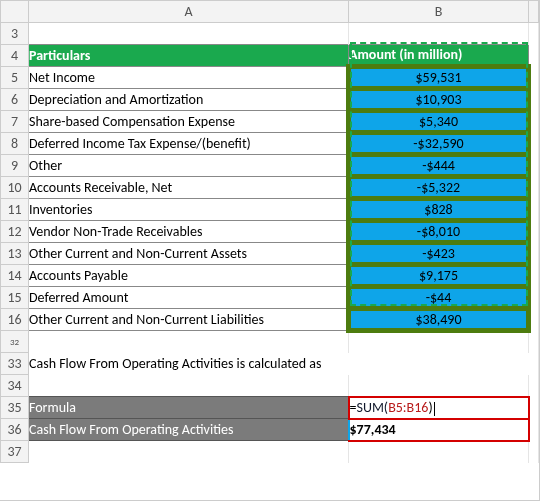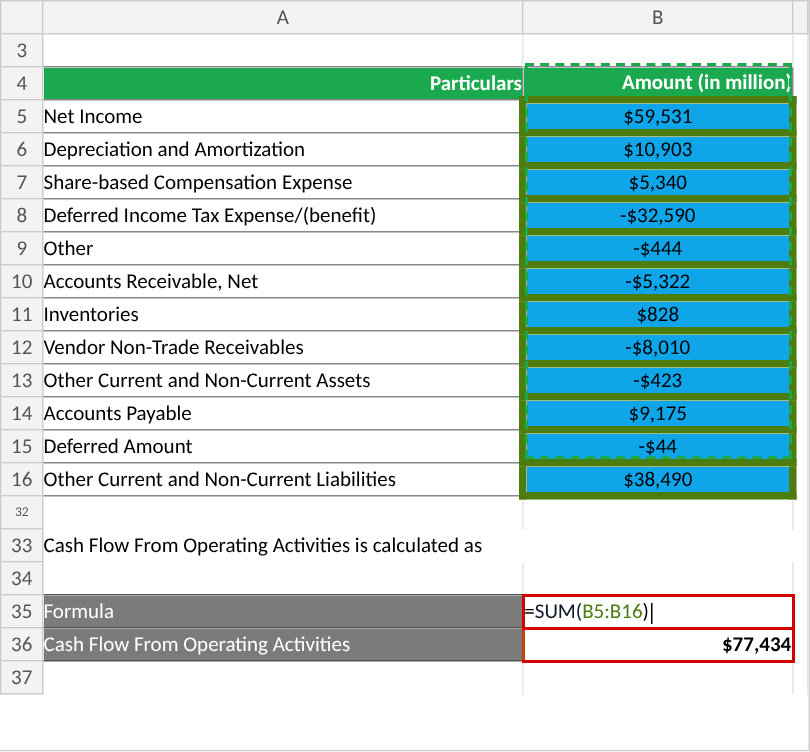--- a/index.html
+++ b/index.html
@@ -47,21 +47,21 @@
     width: 28px;
   }
   .c-row-hdr { width: 28px; }
   .c-a { width: 320px; }
   .c-b { width: 180px; }
 
   .h-green {
     background: #1aa94e;
     color: #fff;
     font-weight: bold;
-    text-align: right;
+    text-align: left;
     border: 1px solid #888;
   }
   .data-a {
     border: 1px solid #888;
     padding-left: 4px;
     text-align: left;
     background: #fff;
   }
   .data-b {
     border: 5px solid #4d7c0f;
@@ -86,34 +86,34 @@
   .formula-cell {
     background: #fff;
     border: 2px solid #d40000;
     padding-left: 4px;
     font-family: Calibri, Arial, sans-serif;
     text-align: left;
     position: relative;
   }
   .formula-cell .op { color: #000; }
   .formula-cell .fn { color: #0f172a; }
-  .formula-cell .rng { color: #4d7c0f; }
+  .formula-cell .rng { color: #b91c1c; }
   .formula-cell .caret {
     display: inline-block;
     width: 1px; height: 14px;
     background: #000;
     vertical-align: middle;
     margin-left: 1px;
   }
   .result-cell {
     background: #fff;
-    border-left: 2px solid #c2410c;
+    border-left: 2px solid #0ea5e9;
     border-right: 2px solid #d40000;
     border-bottom: 2px solid #d40000;
-    text-align: right;
+    text-align: left;
     font-weight: bold;
   }
   .marquee {
     position: absolute;
     border: 2px dashed #1aa94e;
     pointer-events: none;
   }
   .row32 { height: 6px; }
 </style>
 </head>

